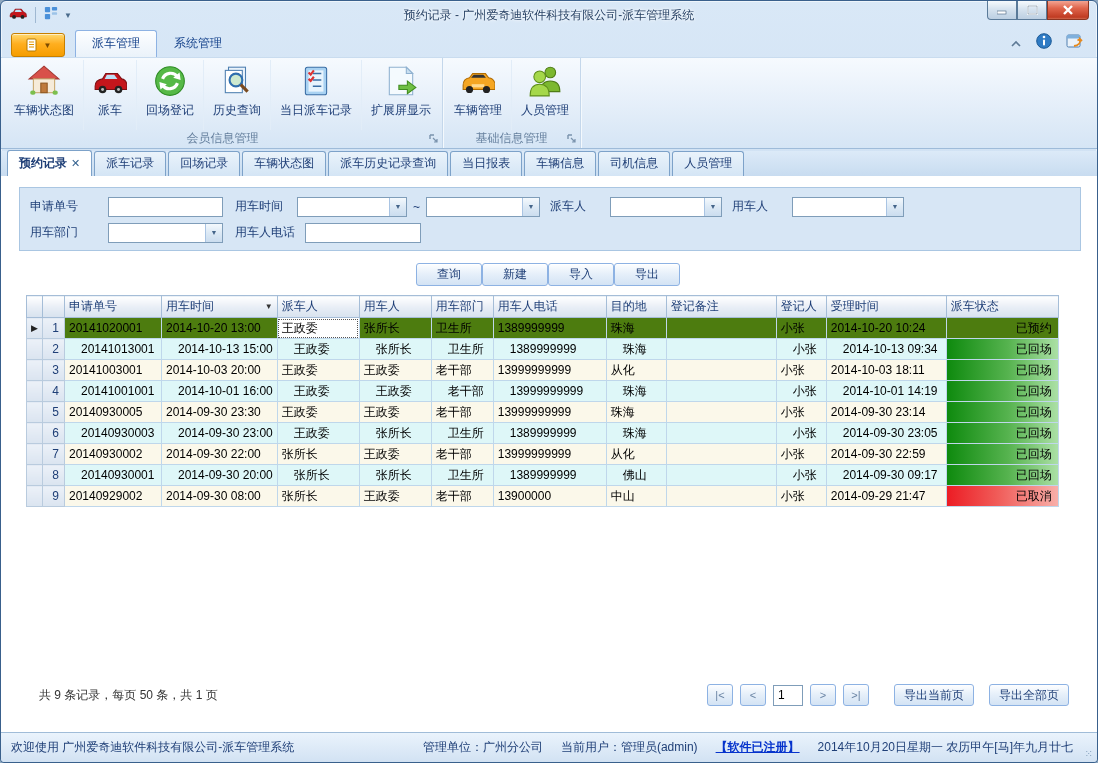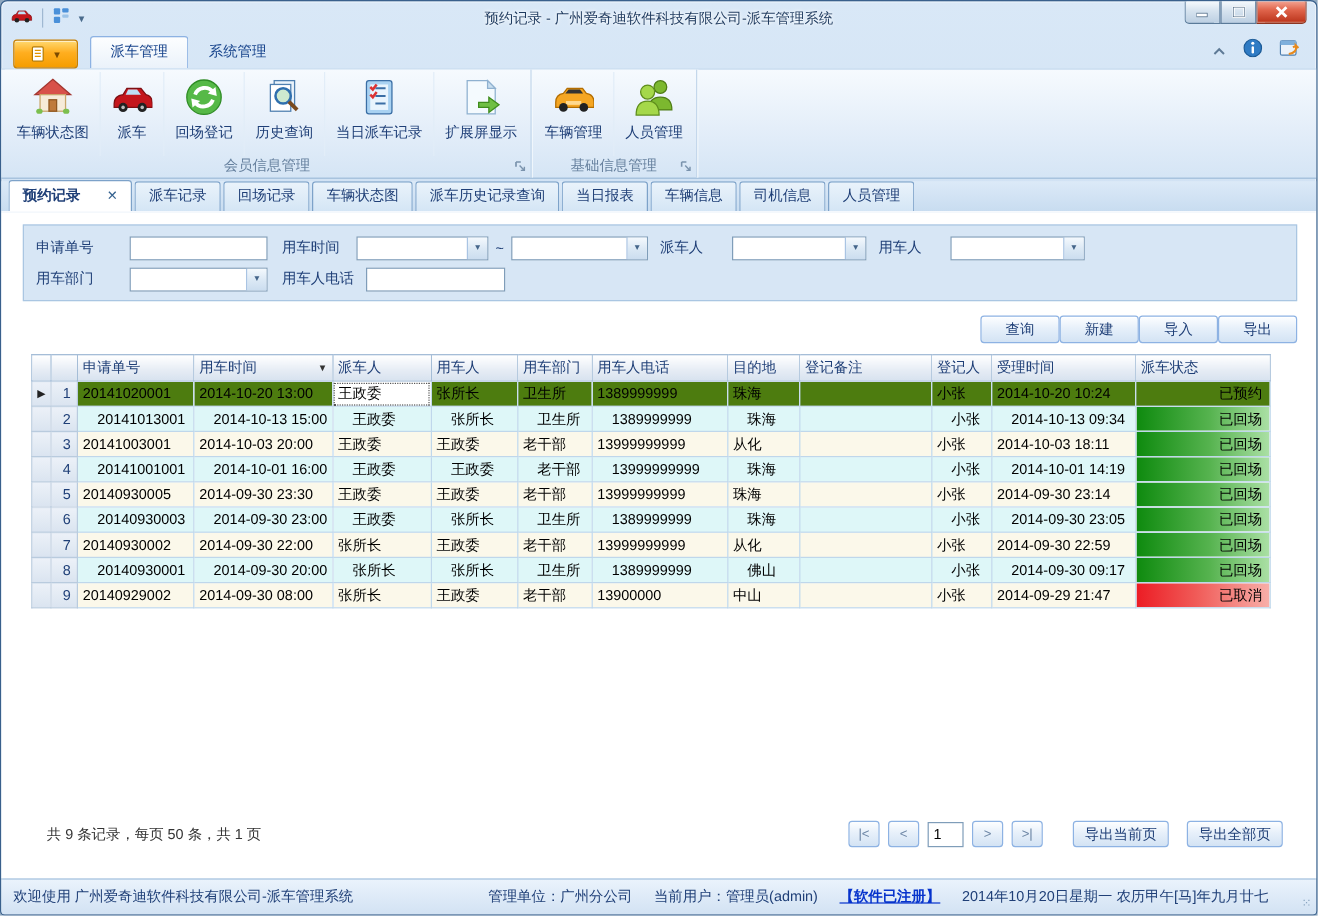--- a/index.html
+++ b/index.html
@@ -41,36 +41,36 @@
   .rbtn:last-child { border-right:none;text-align:right; }
   .rbtn .ricon svg { width:34px; height:34px; display:block; }
   .rbtn .rlabel { font-size:12px; color:#1F3F77; margin-top:4px; white-space:nowrap; }
   .rgroup-label { height:18px; text-align:center; font-size:12px; color:#66809E; position:relative; padding-bottom:2px;}
   .launcher { position:absolute; right:4px; top:2px; }
 
   
   .doctabs { height:26px; margin-top:2px; padding:2px 6px 0; display:flex; align-items:flex-end; gap:2px;
              background:linear-gradient(#DCEAF8,#C8DCF0); border-bottom:1px solid #FFFFFF; flex:0 0 auto;}
   .dtab { padding:3px 11px 4px; font-size:12px; color:#1F3F77; background:linear-gradient(#EAF3FB,#D4E5F5);
-          border:1px solid #7DA2C9; border-bottom:none; border-radius:3px 3px 0 0; display:flex; align-items:center; gap:22px;}
+          border:1px solid #7DA2C9; border-bottom:none; border-radius:3px 3px 0 0; display:flex; align-items:center; gap:4px;}
   .dtab.active { background:#FFFFFF; padding-top:4px; font-weight:bold; }
   .dtab .close-x { font-size:11px; color:#35628F; font-weight:bold; }
 
   
   .page { flex:1; background:#FFFFFF; display:flex; flex-direction:column; padding:10px 14px 6px; overflow:hidden; }
   .filterbox { margin-left:4px; margin-right:2px; border:1px solid #AAC6E2; background:#D7E6F5; padding:8px 10px 7px; }
   .frow { display:flex; align-items:center; height:21px; }
   .frow + .frow { margin-top:5px; }
   .flabel { font-size:12px; color:#1F3F77; white-space:nowrap; }
   .tinput { height:20px; border:1px solid #7F9DB9; background:#fff; font-size:12px; padding:0 3px; }
   .combo { height:20px; border:1px solid #7F9DB9; background:#fff; display:flex; }
   .combo .cfield { flex:1; }
   .combo .cbtn { width:17px; border-left:1px solid #A9C4E3; background:linear-gradient(#F4F9FD,#DCE9F5 50%,#CBDDEF);
                  display:flex; align-items:center; justify-content:center; font-size:7px; color:#44658A; }
-  .actions { display:flex; justify-content:flex-end; margin:12px 2px 9px 0; }
+  .actions { display:flex; justify-content:center; margin:12px 2px 9px 0; }
   .abtn { width:66px; height:23px; border:1px solid #8DB2E3; border-radius:3px; font-size:12px; color:#1F3F77;
           background:linear-gradient(#FDFEFF,#E7F0FA 45%,#D3E3F4); display:flex; align-items:center; justify-content:center;
           box-shadow:inset 0 1px 0 #fff; }
 
   
   .gridwrap { margin-left:11px; }
   table.grid { border-collapse:collapse; table-layout:fixed; border:1px solid #A5BDD7; }
   .grid th { background:linear-gradient(#FFFFFF,#E7EDF5 55%,#D7E2EF); border:1px solid #A5BDD7; font-weight:normal;
              font-size:12px; color:#1F3F77; text-align:left; padding:2px 4px; height:21px; white-space:nowrap; overflow:hidden; position:relative;}
   .grid td { border:1px solid #BFD7EB; font-size:12px; color:#000; padding:1px 4px; height:21px; white-space:nowrap; overflow:hidden; }
@@ -573,16 +573,16 @@
         <div class="ebtn">导出全部页</div>
       </div>
     </div>
   </div>
 
   <div class="statusbar">
     <span class="sb-welcome">欢迎使用 广州爱奇迪软件科技有限公司-派车管理系统</span>
     <span class="sb-item">管理单位：广州分公司</span>
     <span class="sb-item">当前用户：管理员(admin)</span>
     <span class="sb-link">【软件已注册】</span>
-    <span class="sb-item" style="margin-right:30px;">2014年10月20日星期一 农历甲午[马]年九月廿七</span>
+    <span class="sb-item" style="margin-right:14px;">2014年10月20日星期一 农历甲午[马]年九月廿七</span>
     <span class="grip">⁙</span>
   </div>
 </div>
 
 </body></html>

